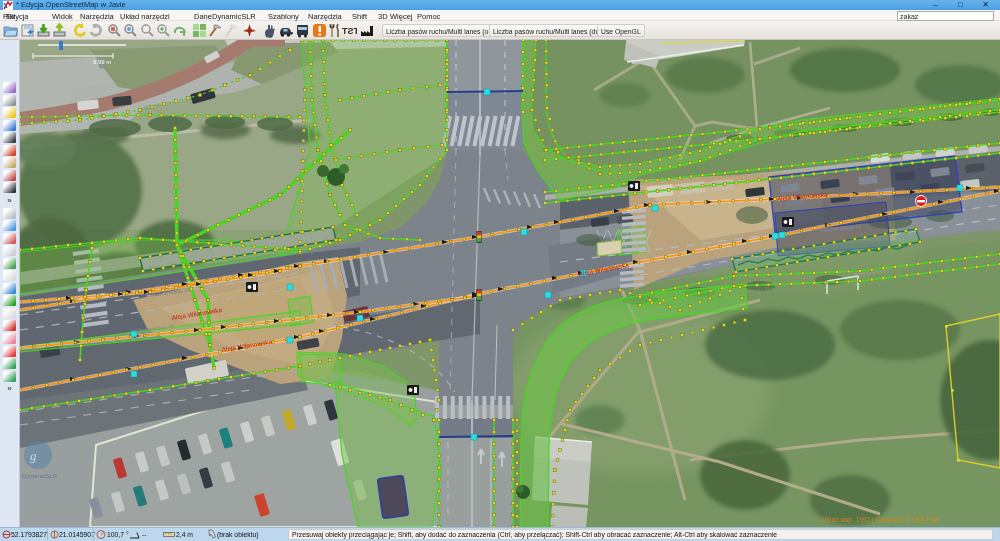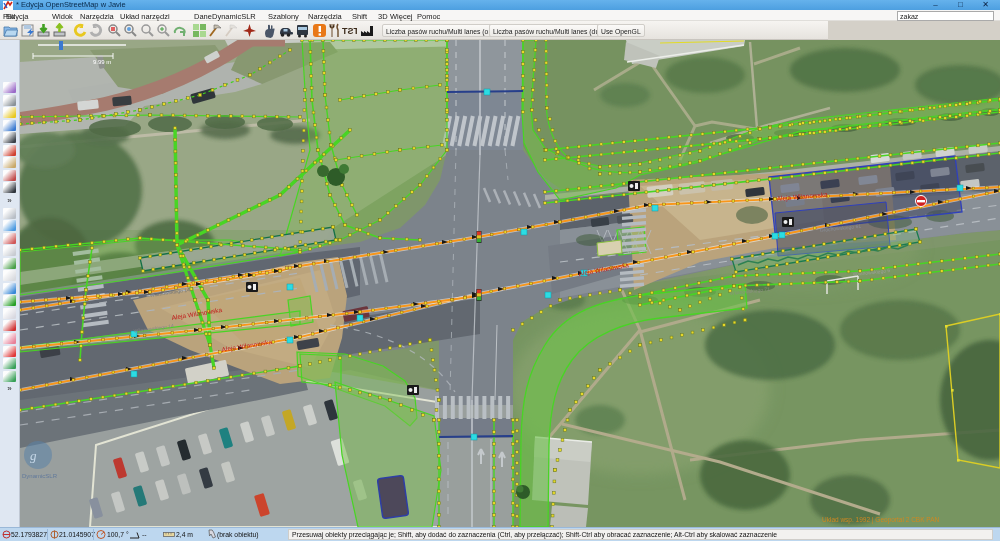--- a/index.html
+++ b/index.html
@@ -1,21 +1,21 @@
 <!DOCTYPE html>
 <html><head><meta charset="utf-8"><style>
 *{margin:0;padding:0;box-sizing:border-box}
 body{width:1000px;height:541px;overflow:hidden;font-family:"Liberation Sans",sans-serif;position:relative;background:#d4d0c8}
 #title{position:absolute;left:0;top:0;width:1000px;height:10px;background:linear-gradient(#66b2ec,#4d9fe0);font-size:7.5px;color:#0a2a4a;line-height:10px}
 #title .t{position:absolute;left:16px;top:0}
 #title .btn{position:absolute;top:0;width:11px;text-align:center;color:#0a2040;font-size:8px;line-height:10px}
 #menu{position:absolute;left:0;top:10px;width:1000px;height:11px;background:#f7f6f5;font-size:7.5px;color:#1a1a1a;border-bottom:1px solid #e0deda}
 #menu span{position:absolute;top:1.5px}
 #search{position:absolute;left:897px;top:0.5px;width:97px;height:10px;background:#fff;border:1px solid #aaa;font-size:7px;padding-left:2px;line-height:9px}
-#tools{position:absolute;left:0;top:21px;width:828px;height:19px;background:linear-gradient(#f6f4f1,#e6e3de);border-bottom:1px solid #c9c5bf}
+#tools{position:absolute;left:0;top:21px;width:1000px;height:19px;background:linear-gradient(#f6f4f1,#e6e3de);border-bottom:1px solid #c9c5bf}
 .ti{position:absolute;top:2px;width:15px;height:15px}
 .tb{position:absolute;top:3px;height:13px;font-size:6.8px;line-height:13px;color:#222;padding:0 3px;border:1px solid #d0cdc8;border-radius:2px;background:linear-gradient(#fbfaf8,#eceae6)}
 #side{position:absolute;left:0;top:40px;width:20px;height:487px;background:#dfe7f2;border-right:1px solid #c0c8d4}
 .si{position:absolute;left:3px;width:13px;height:11px;border-radius:1px}
 #map{position:absolute;left:20px;top:40px;width:980px;height:487px;overflow:hidden}
 #status{position:absolute;left:0;top:527px;width:1000px;height:14px;background:#bdd7ef;font-size:6.8px;color:#111;border-top:1px solid #9ab8d8}
 #status .seg{position:absolute;top:1px;height:11px;line-height:11px}
 #status .help{position:absolute;left:288px;top:1px;width:705px;height:11px;background:#f2f1ef;border:1px solid #cfcdc9;line-height:10px;padding-left:3px}
 </style></head><body>
 <div id="title">

